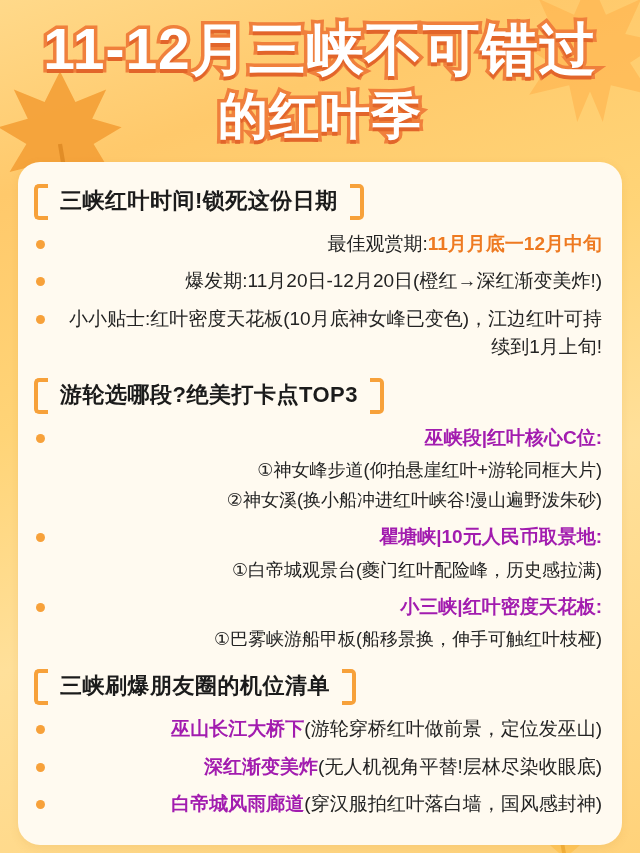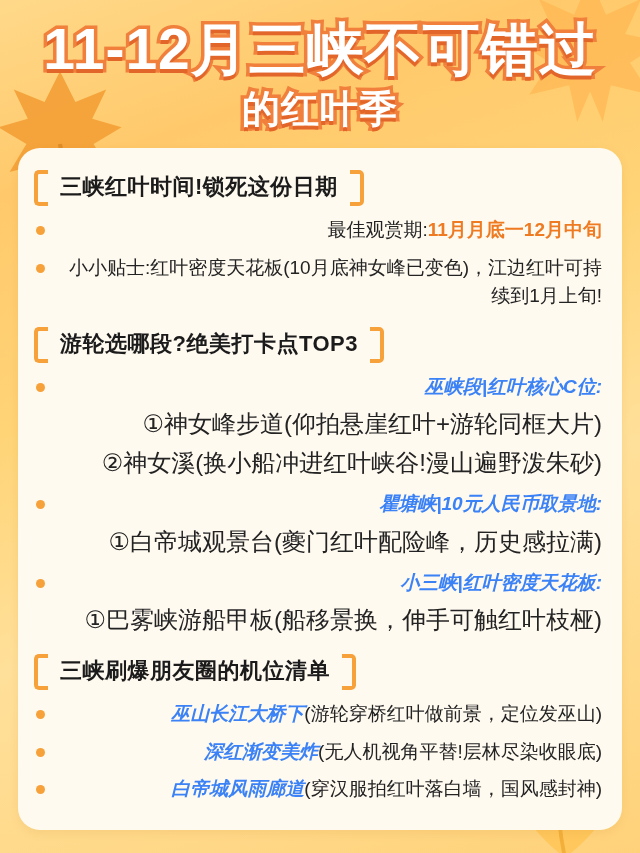--- a/index.html
+++ b/index.html
@@ -57,21 +57,21 @@
     line-height: 1.12;
     color: #ffffff;
     -webkit-text-stroke: 7px #f0803c;
     paint-order: stroke fill;
     text-shadow: 0 4px 0 #e2652a;
   }
   .title-line1 {
     font-size: 57px;
   }
   .title-line2 {
-    font-size: 38px;
+    font-size: 50px;
     margin-top: 6px;
   }
   .card {
     position: relative;
     margin: 14px 18px 0 18px;
     background: #fffaf0;
     border-radius: 22px;
     padding: 22px 20px 26px 16px;
     box-shadow: 0 3px 10px rgba(190,120,30,.12);
   }
@@ -142,30 +142,29 @@
   .hl {
     color: #ee7a21;
     font-weight: bold;
   }
   .sub {
     margin: 5px 0 0 0;
     padding: 0;
     list-style: none;
   }
   .sub li {
-    font-size: 24px;
+    font-size: 18px;
     line-height: 1.5;
     color: #232323;
     margin-top: 3px;
     padding-left: 18px;
   }
   .lead {
-    color: #3b82f6;
-    font-weight: bold;
-    font-style: italic;
+    color: #a21caf;
+    font-weight: bold;
   }
 </style>
 </head>
 <body>
 
 <div class="poster">
 
   <svg class="leaf leaf-top-right" viewBox="0 0 100 100">
     <path d="M50 5 L60 28 L82 18 L72 40 L95 45 L75 58 L88 78 L63 72 L58 95 L50 76 L42 95 L37 72 L12 78 L25 58 L5 45 L28 40 L18 18 L40 28 Z" fill="#ffb14a"></path>
   </svg>
@@ -191,20 +190,23 @@
       <div class="sec-head">
         <span class="bracket left"></span>
         <span class="txt">三峡红叶时间!锁死这份日期</span>
         <span class="bracket right"></span>
       </div>
       <ul class="items">
         <li class="item">
           <span>最佳观赏期:</span><span class="hl">11月月底一12月中旬</span>
         </li>
         <li class="item">
+          <span>爆发期:11月20日-12月20日(橙红→深红渐变美炸!)</span>
+        </li>
+        <li class="item">
           <span>小小贴士:红叶密度天花板(10月底神女峰已变色)，江边红叶可持续到1月上旬!</span>
         </li>
       </ul>
     </div>
 
     <div class="section">
       <div class="sec-head">
         <span class="bracket left"></span>
         <span class="txt">游轮选哪段?绝美打卡点TOP3</span>
         <span class="bracket right"></span>

